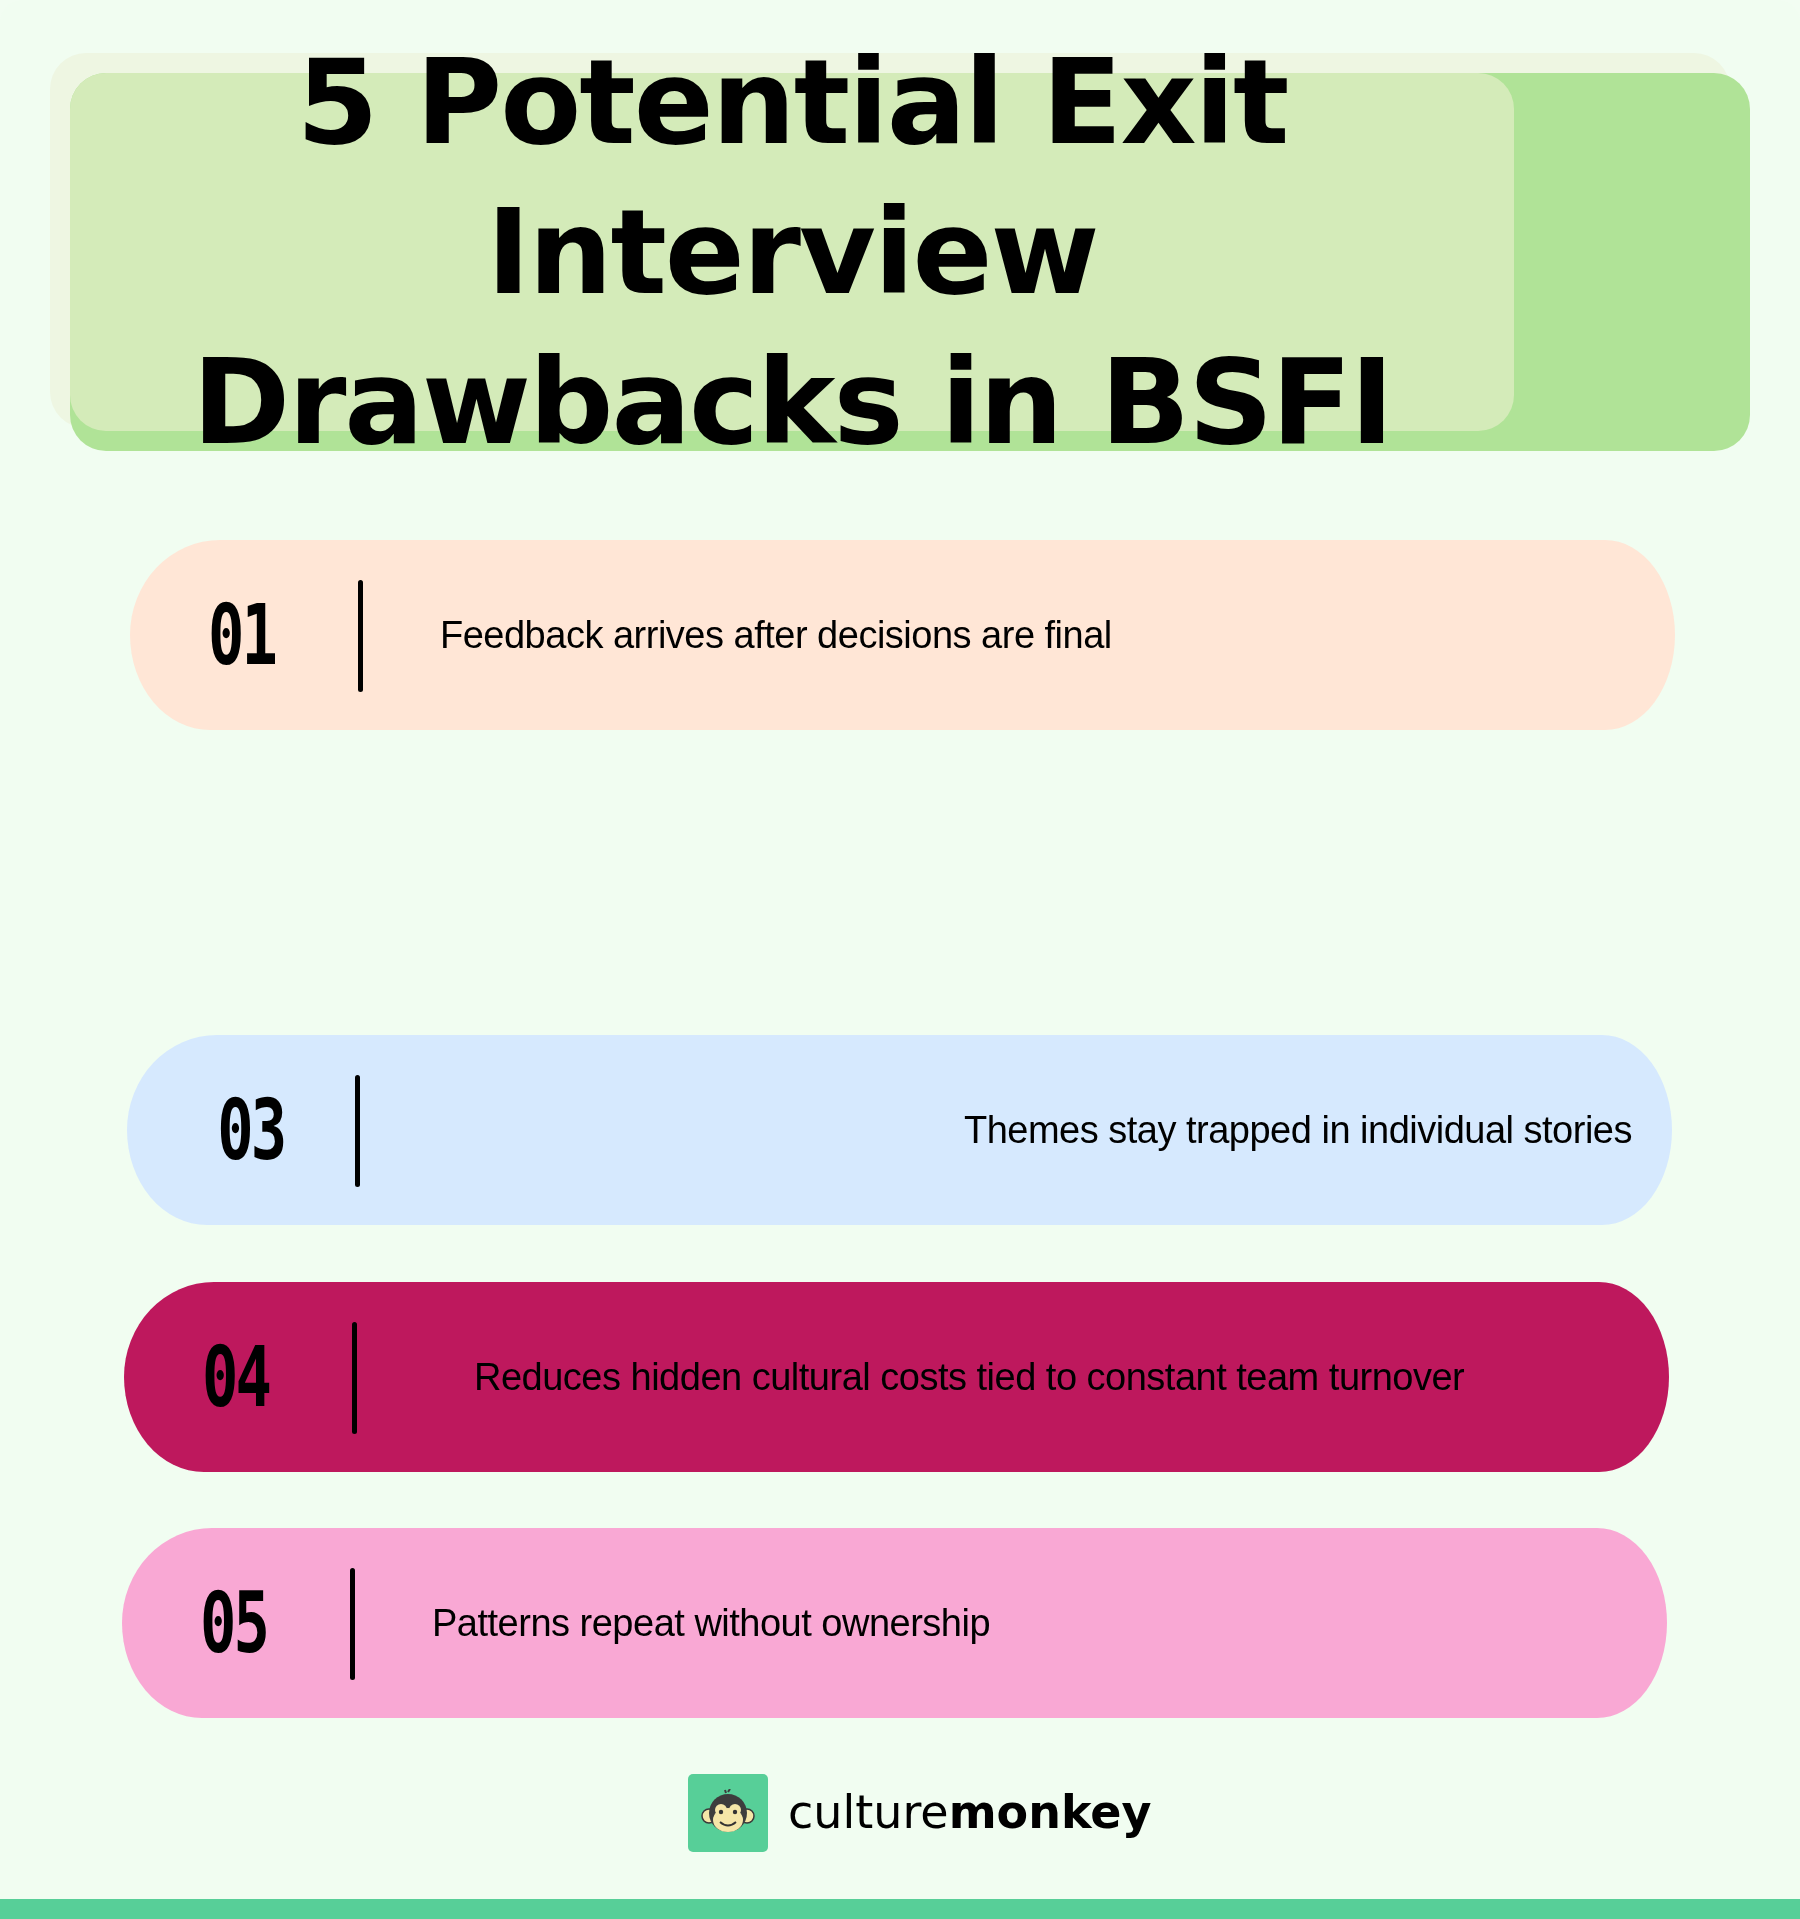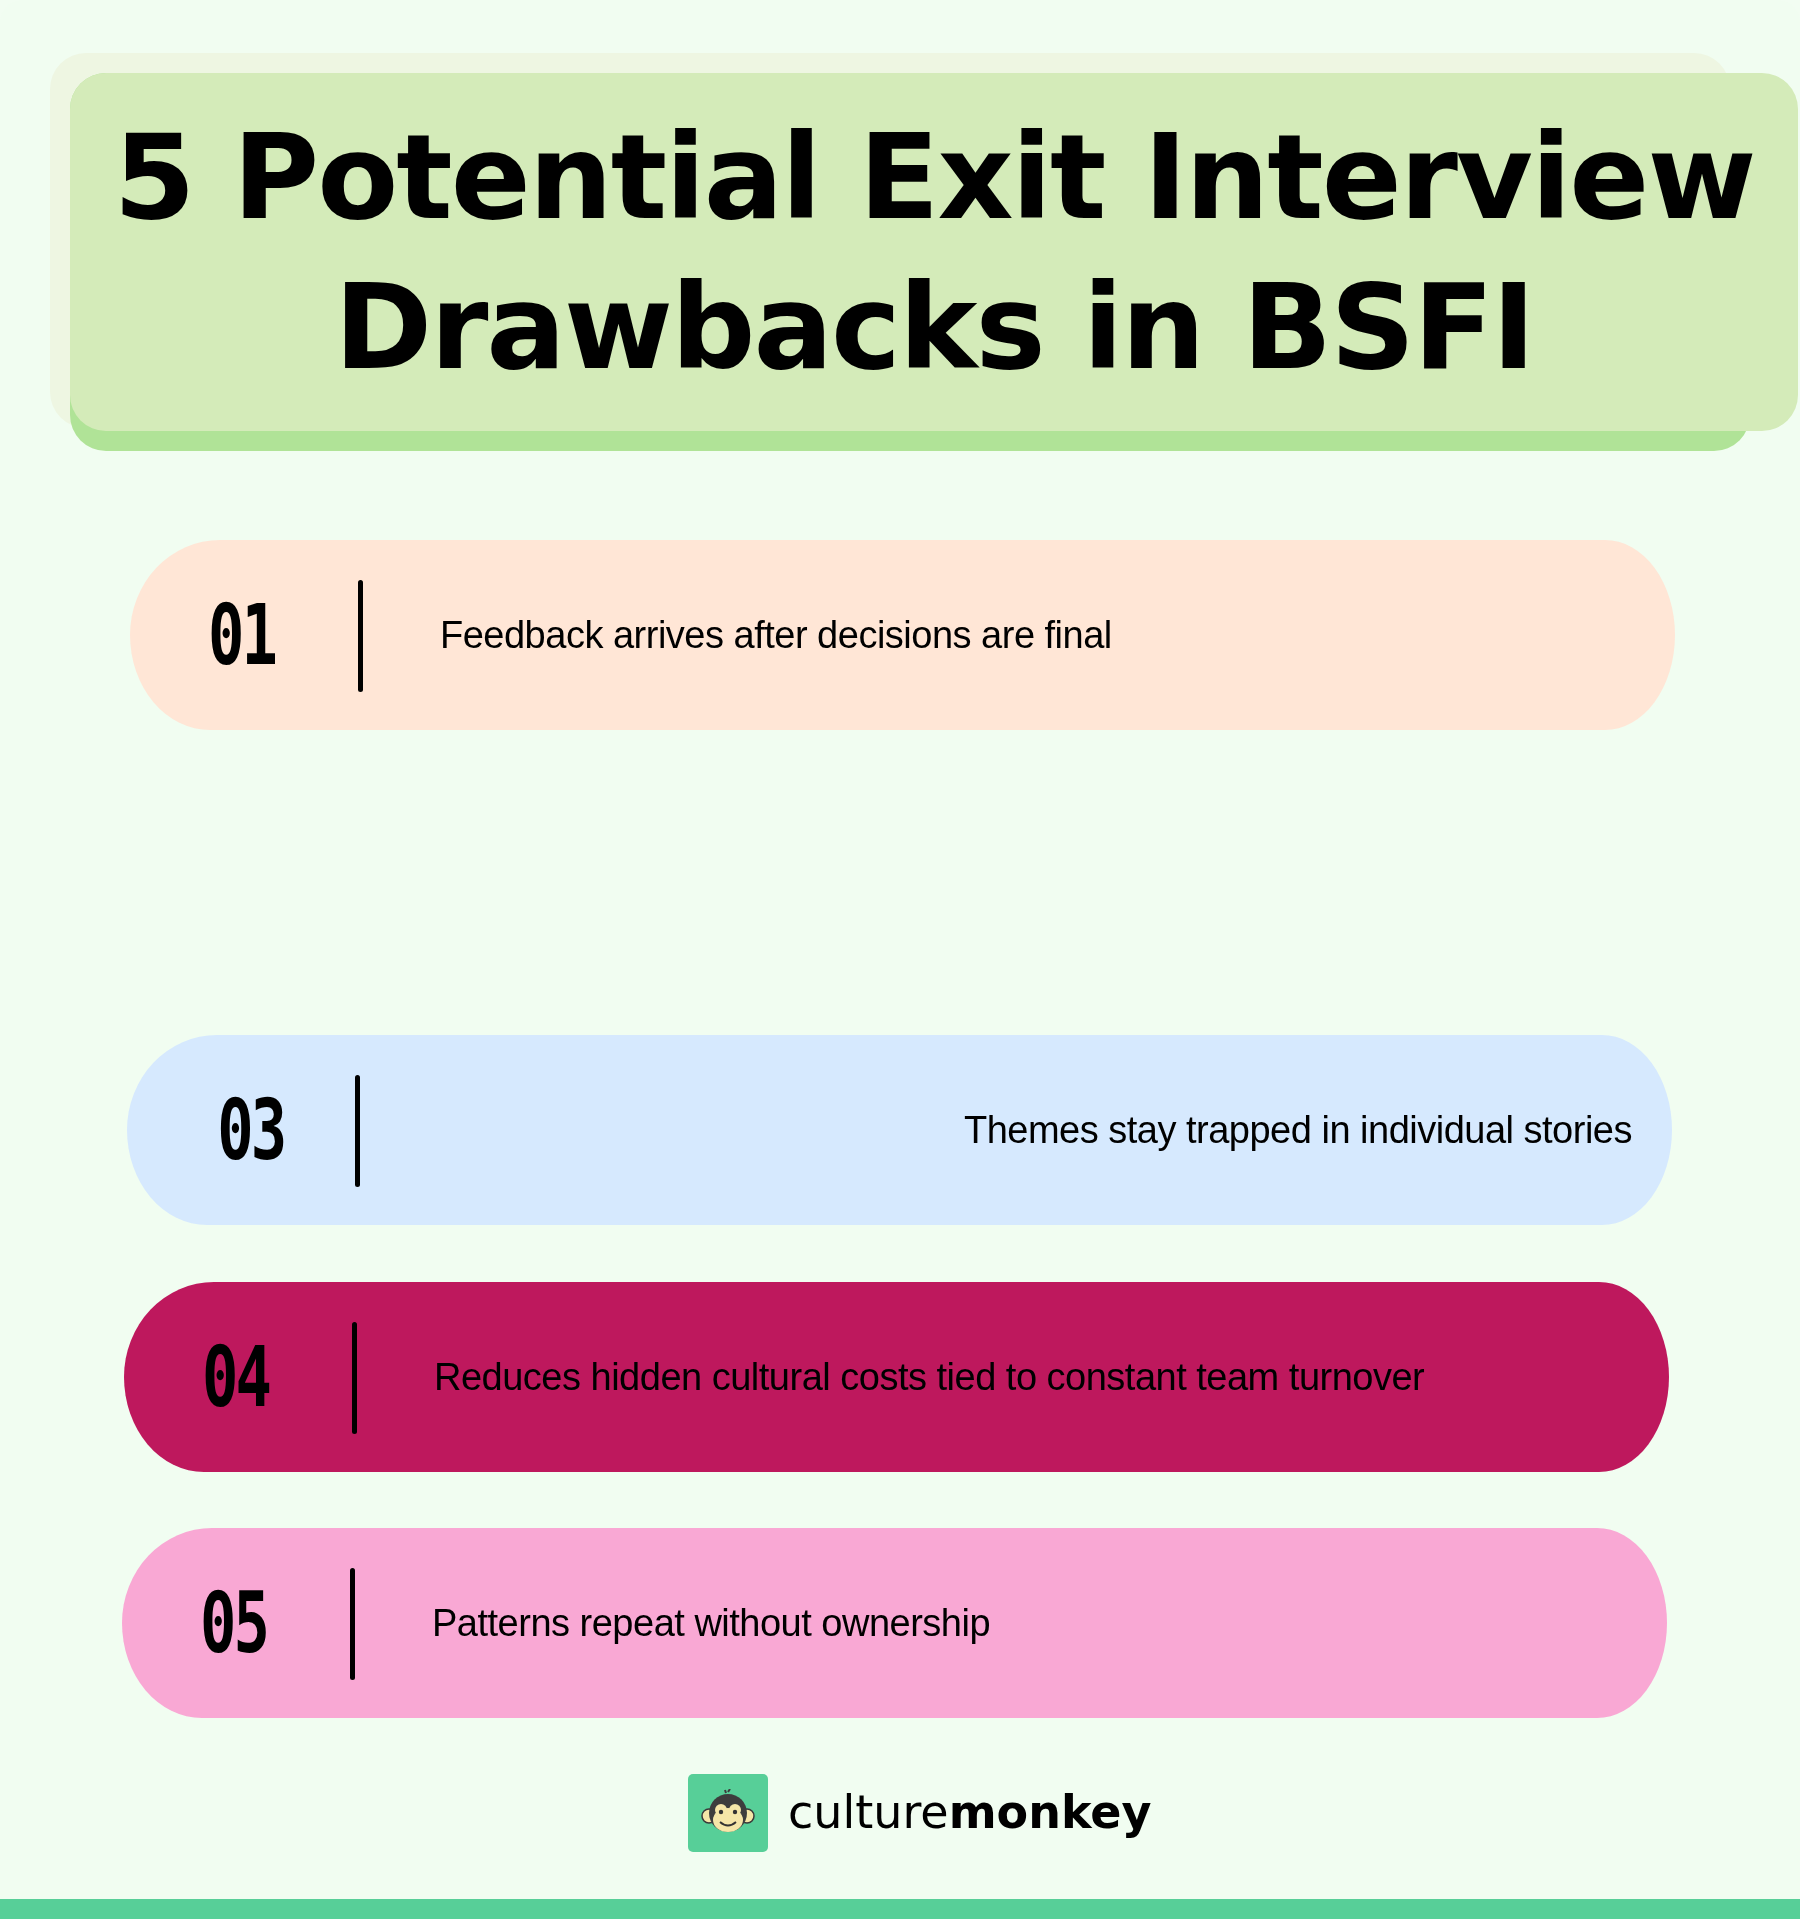--- a/index.html
+++ b/index.html
@@ -1,20 +1,20 @@
 <!DOCTYPE html>
 <html><head>
 <meta charset="utf-8">
 <style>
   html,body{margin:0;padding:0;}
   body{width:1800px;height:1919px;background:#f2fdf2;position:relative;overflow:hidden;font-family:"DejaVu Sans",sans-serif;}
   .page{position:absolute;inset:0;background:#f1fdf1;border-radius:22px;}
   .title-back{position:absolute;left:50px;top:53px;width:1680px;height:375px;background:#eef6e2;border-radius:36px;}
   .title-shadow{position:absolute;left:70px;top:73px;width:1680px;height:378px;background:#b0e397;border-radius:36px;}
-  .title-box{position:absolute;left:70px;top:73px;width:1728px;height:358px;background:#d4ebb9;border-radius:36px;display:flex;align-items:center;justify-content:center;text-align:center;}
+  .title-box{position:absolute;left:70px;top:73px;width:1444px;height:358px;background:#d4ebb9;border-radius:36px;display:flex;align-items:center;justify-content:center;text-align:center;}
   .title-text{font-family:"DejaVu Sans",sans-serif;font-weight:bold;font-size:118px;line-height:150px;color:#000;letter-spacing:-2px;}
   .item{position:absolute;left:130px;width:1545px;height:190px;display:flex;align-items:center;border-radius:90px 70px 70px 80px / 95px 95px 95px 95px;}
   .item .num{position:absolute;left:78px;width:110px;font-family:"DejaVu Sans Mono",monospace;font-weight:bold;font-size:84px;color:#000;transform:scaleX(0.72);transform-origin:left center;letter-spacing:-4px;}
   .item .divider{position:absolute;left:228px;top:40px;width:5px;height:112px;background:#000;border-radius:3px;}
   .item .text{position:absolute;left:310px;right:40px;font-family:Liberation Sans, sans-serif;font-size:38px;line-height:76px;color:#000;letter-spacing:-0.5px;}
   .footer-logo{position:absolute;left:688px;top:1774px;width:80px;height:78px;background:#57cf98;border-radius:5px;display:flex;align-items:center;justify-content:center;}
   .brand{position:absolute;left:788px;top:1778px;font-family:"DejaVu Sans",sans-serif;font-size:46px;color:#000;line-height:68px;}
   .brand .light{font-weight:normal;}
   .brand .bold{font-weight:bold;}
   .bottom-bar{position:absolute;left:0;bottom:0;width:1800px;height:20px;background:#57cf98;}
@@ -42,21 +42,21 @@
 
   <div class="item" style="top:1035px;background:#d6e9fe;left:127px;text-align:right;">
     <span class="num">03</span>
     <span class="divider"></span>
     <span class="text">Themes stay trapped in individual stories</span>
   </div>
 
   <div class="item" style="top:1282px;background:#be185d;left:124px;">
     <span class="num">04</span>
     <span class="divider"></span>
-    <span class="text" style="width:1050px;">Reduces hidden cultural costs tied to constant team turnover</span>
+    <span class="text" style="width:1050px;margin-left:40px;">Reduces hidden cultural costs tied to constant team turnover</span>
   </div>
 
   <div class="item" style="top:1528px;background:#f9a8d4;left:122px;">
     <span class="num">05</span>
     <span class="divider"></span>
     <span class="text">Patterns repeat without ownership</span>
   </div>
 
   <div class="footer-logo">
     <svg width="54" height="48" viewBox="0 0 54 48">

